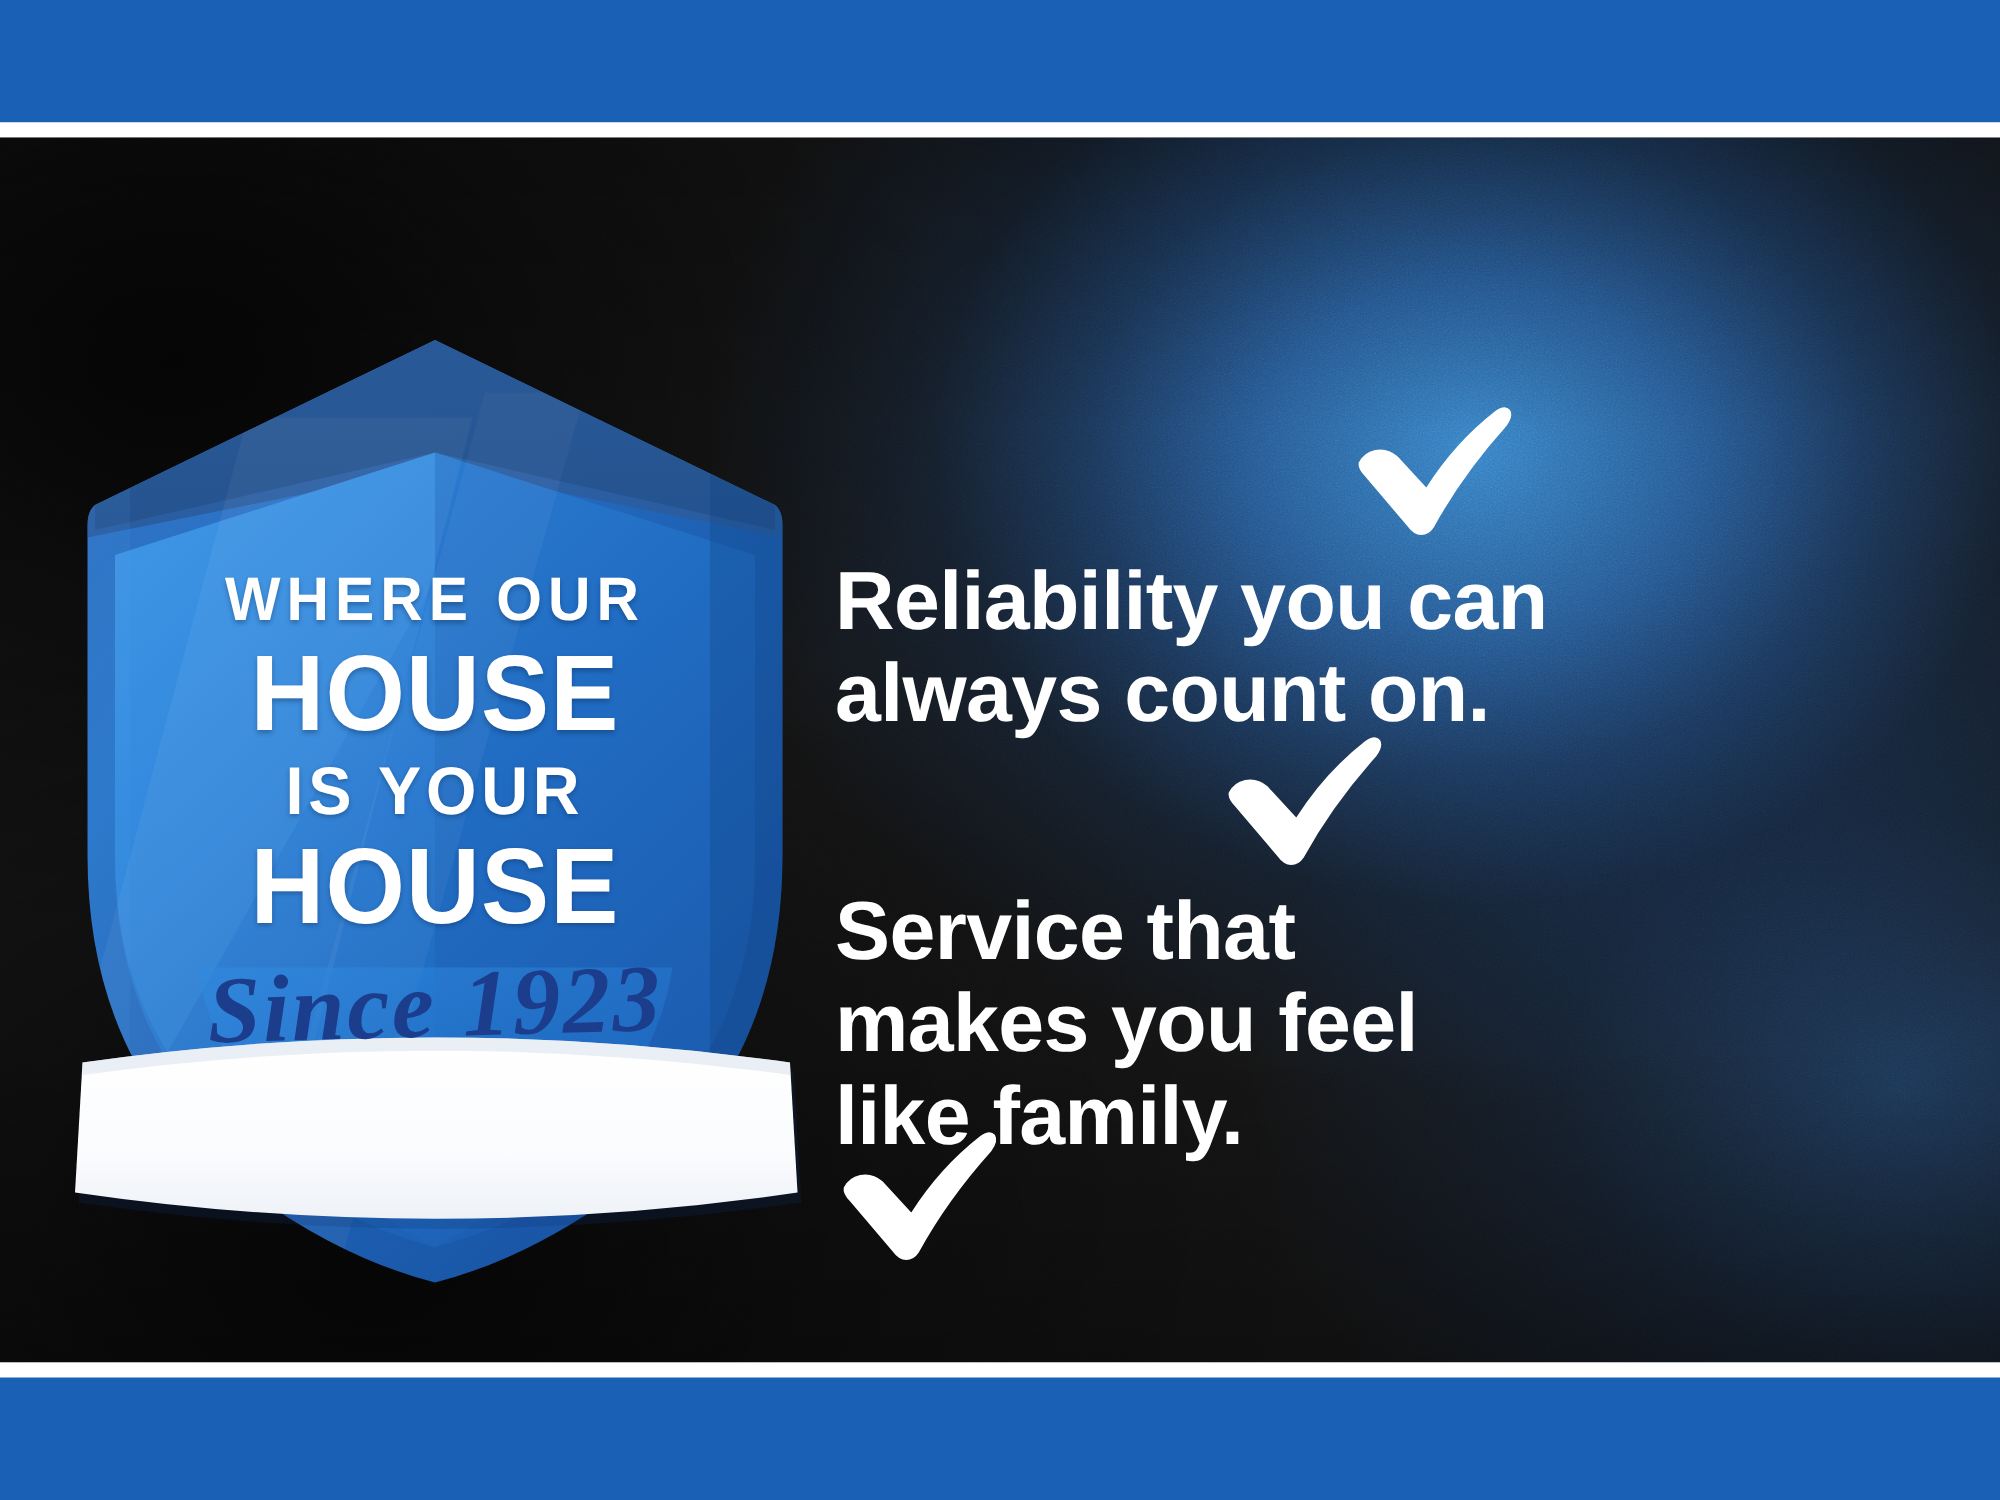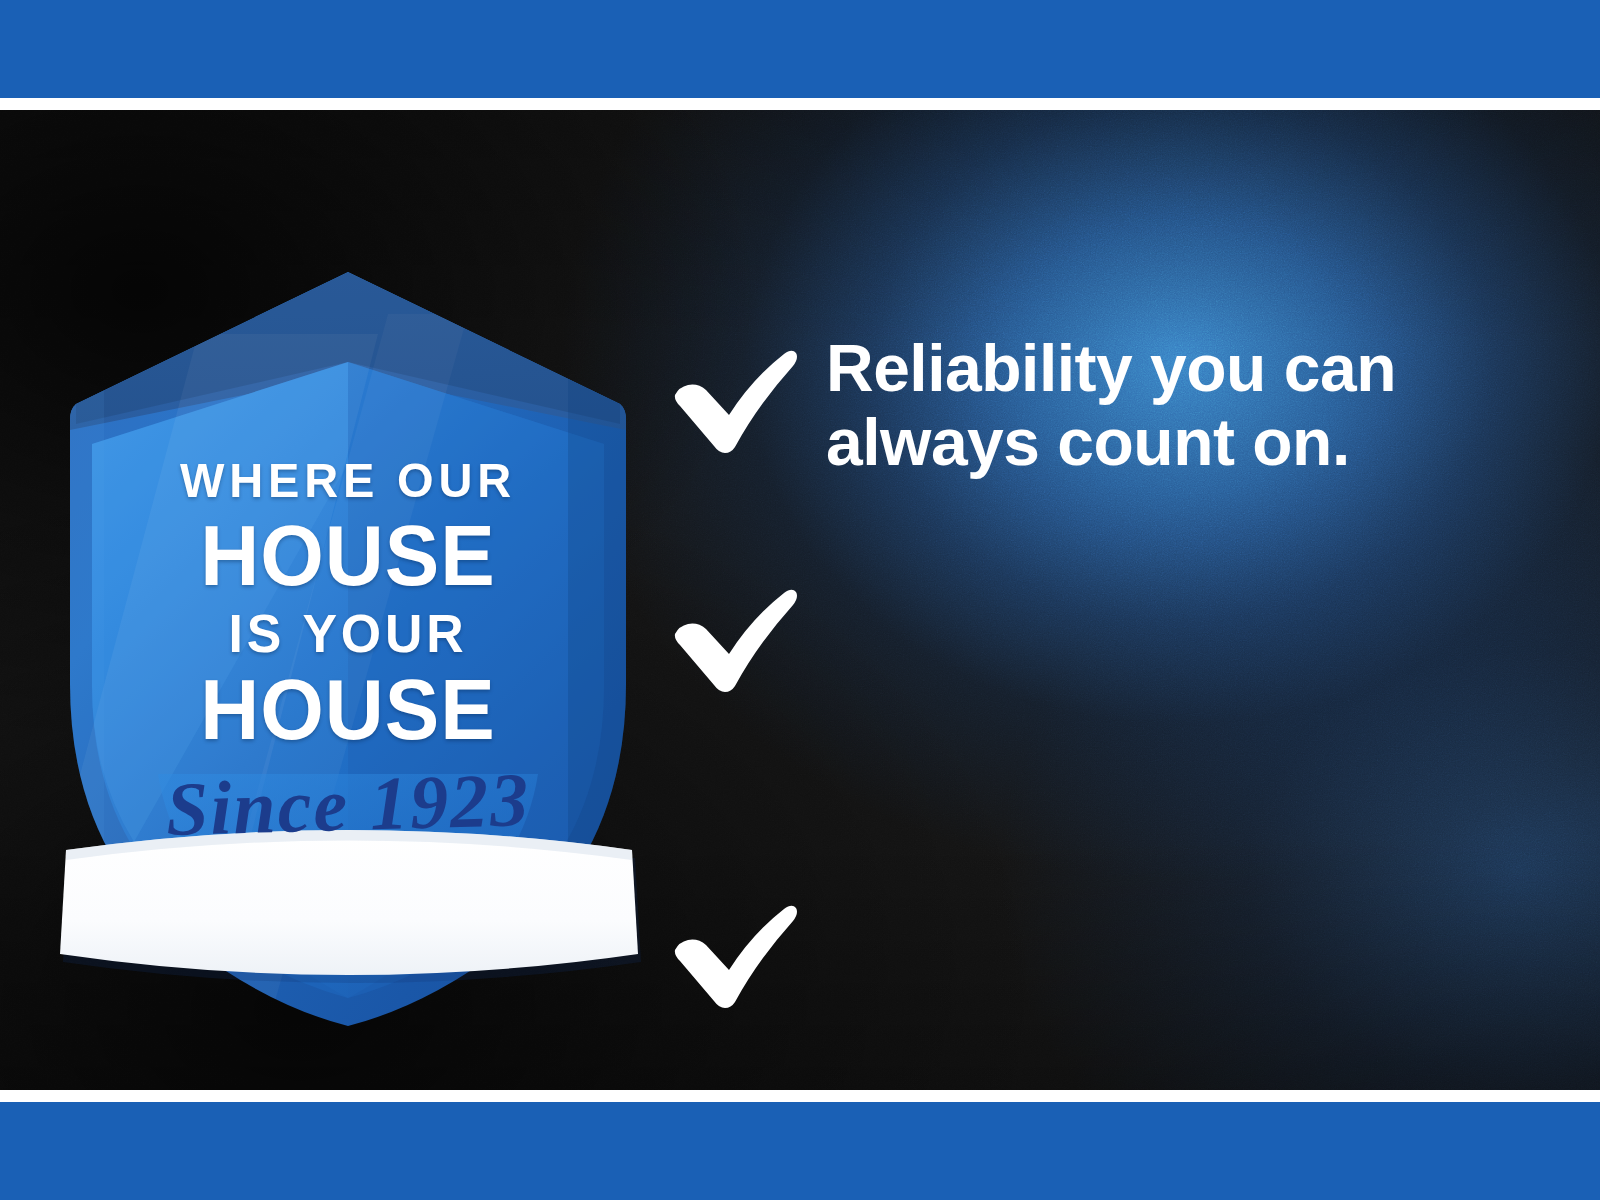--- a/index.html
+++ b/index.html
@@ -160,21 +160,22 @@
   #benefits {
     position: absolute;
     left: 668px;
     top: 200px;
     width: 900px;
   }
   .benefit {
     position: absolute;
     left: 0;
     display: flex;
-    align-items: center;
+    align-items: flex-end;
+    flex-direction: column;
   }
   #benefit-0 { top: 8px; }
   #benefit-1 { top: 272px; }
   #benefit-2 { top: 588px; }
 
   .check-icon {
     flex: 0 0 auto;
     width: 132px;
     height: 112px;
     margin-right: 26px;
@@ -327,20 +328,23 @@
 
       <div class="benefit" id="benefit-1">
         <span class="check-icon">
           <svg viewBox="0 0 132 112">
             <path d="M7 52 Q11 44 20 42 Q30 40 38 47 L61 72
                      Q84 36 116 11 Q124 5 128 10 Q131 15 125 23
                      Q90 62 67 104 Q63 110 57 110 Q51 110 46 103
                      L12 63 Q6 57 7 52 Z" fill="#ffffff"></path>
           </svg>
         </span>
+        <span class="benefit-text">Service that
+makes you feel
+like family.</span>
       </div>
 
       <div class="benefit" id="benefit-2">
         <span class="check-icon">
           <svg viewBox="0 0 132 112">
             <path d="M7 52 Q11 44 20 42 Q30 40 38 47 L61 72
                      Q84 36 116 11 Q124 5 128 10 Q131 15 125 23
                      Q90 62 67 104 Q63 110 57 110 Q51 110 46 103
                      L12 63 Q6 57 7 52 Z" fill="#ffffff"></path>
           </svg>

